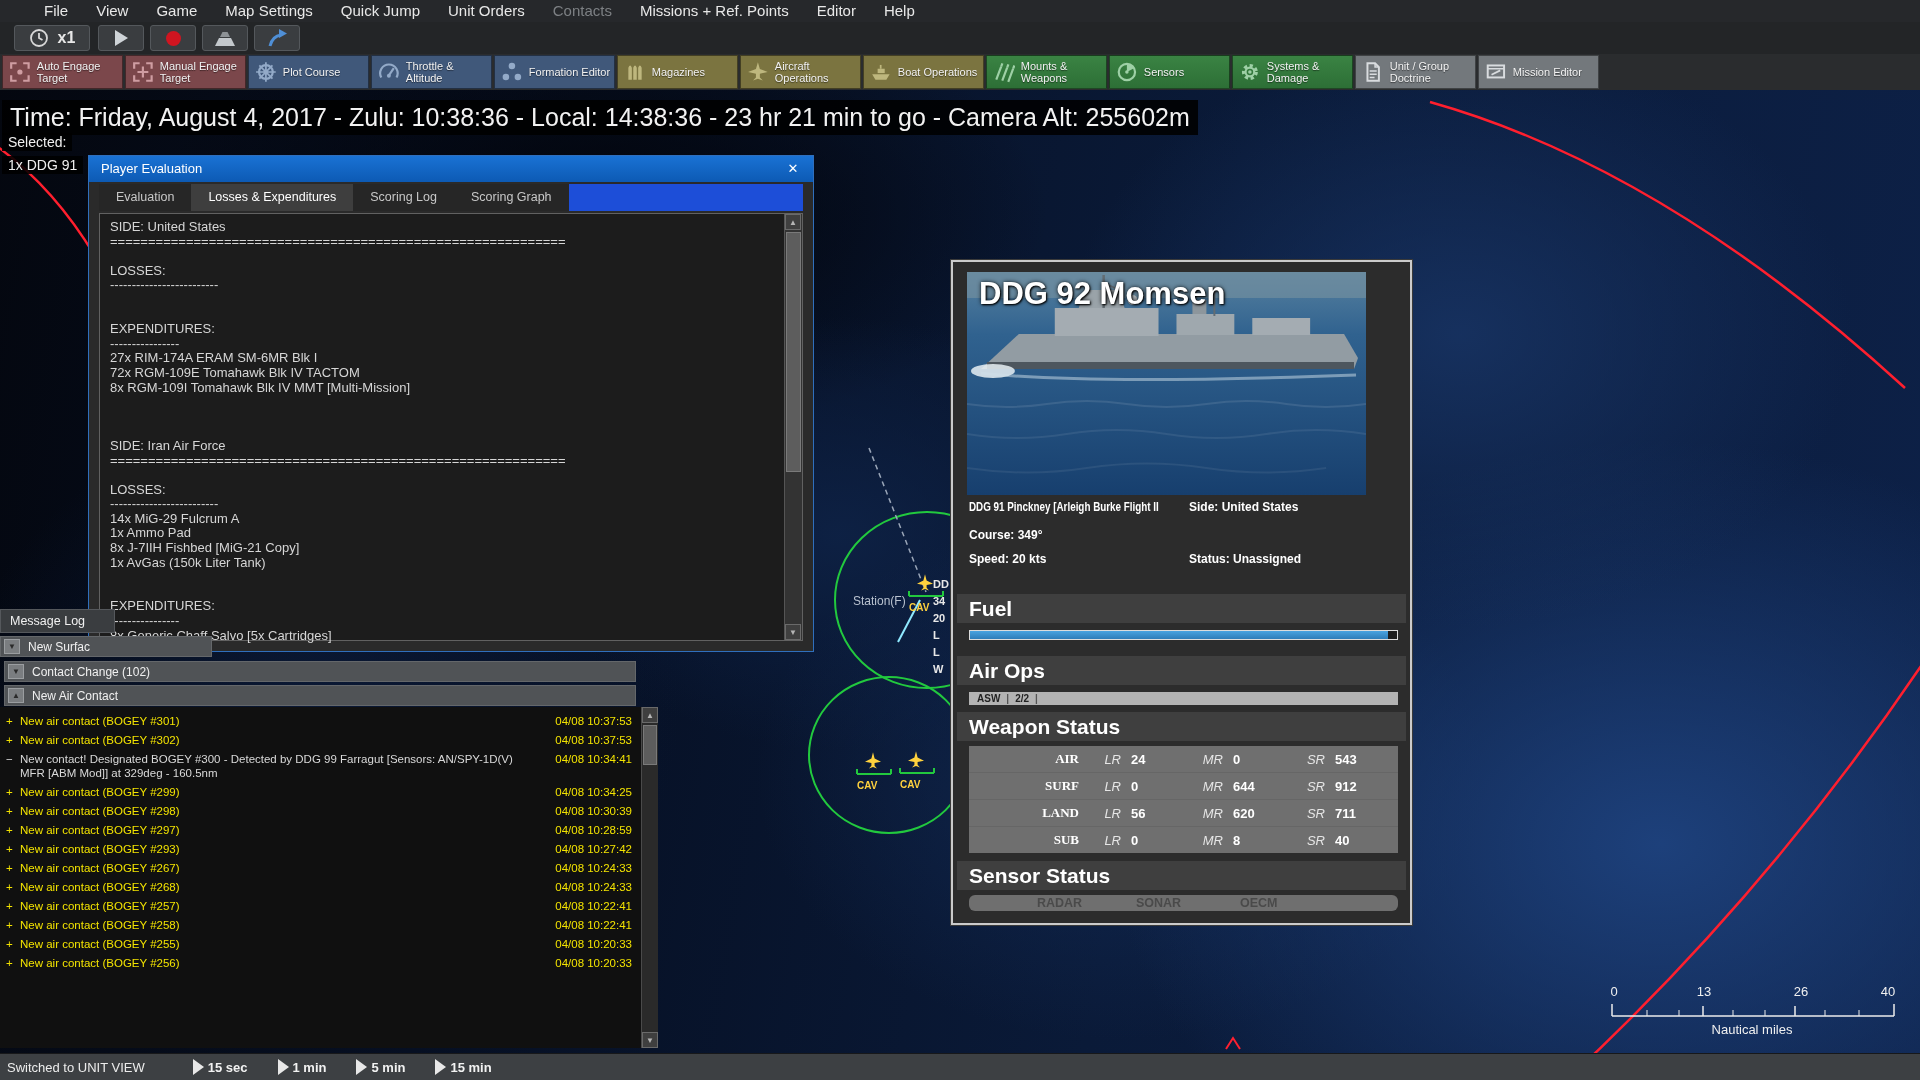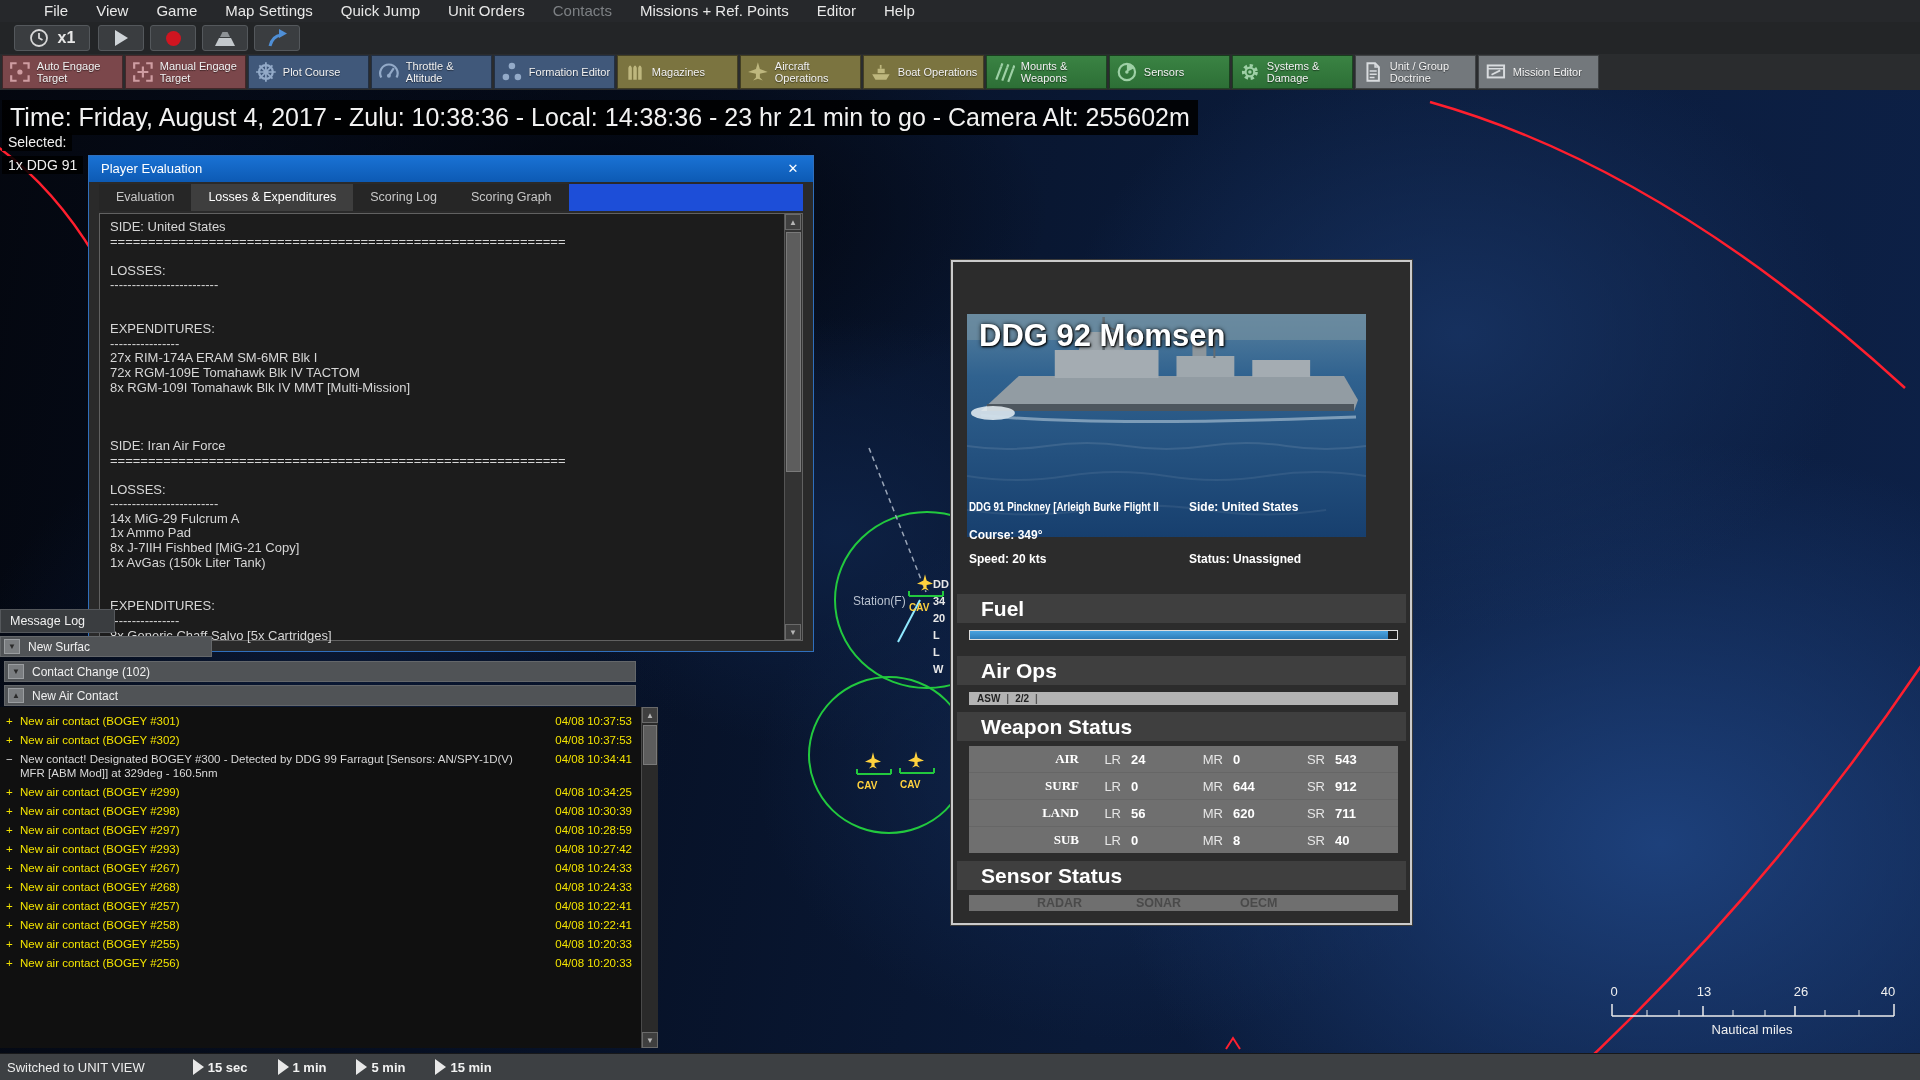--- a/index.html
+++ b/index.html
@@ -97,41 +97,41 @@
     border-left:1px solid #555;}
   .vs-arrow{position:absolute;left:0;width:16px;height:16px;background:#3f3f3f;border:1px solid #6a6a6a;
     box-sizing:border-box;color:#b5b5b5;font-size:8px;text-align:center;line-height:15px;}
   .vs-up{top:0;} .vs-down{bottom:0;}
   .vs-thumb{position:absolute;left:1px;right:1px;background:#5d5d5d;border:1px solid #7a7a7a;}
   .dlg-content .vs-thumb{top:18px;height:238px;}
 
   
   .unit-panel{position:absolute;left:951px;top:260px;width:461px;height:665px;background:#2c2c2c;
     border:2px solid #cbcbcb;box-shadow:0 0 0 1px #3a3a3a;box-sizing:border-box;z-index:30;}
-  .up-photo{position:absolute;left:14px;top:10px;width:399px;height:273px;overflow:hidden;margin-top:42px;}
+  .up-photo{position:absolute;left:14px;top:10px;width:399px;height:273px;overflow:hidden;}
   .up-title{position:absolute;left:12px;top:4px;color:#fff;font-size:31px;font-weight:bold;
     text-shadow:1px 1px 2px #000,0 0 4px rgba(0,0,0,.8);}
   .up-info{position:absolute;color:#fff;font-size:12px;font-weight:bold;white-space:nowrap;}
   .condensed{display:inline-block;transform:scaleX(.82);transform-origin:0 50%;}
   .sec-hdr{position:absolute;left:4px;right:4px;height:29px;background:#3f3f3f;color:#fff;
-    font-size:21px;font-weight:bold;line-height:29px;padding-left:24px;box-sizing:border-box;}
+    font-size:21px;font-weight:bold;line-height:29px;padding-left:12px;box-sizing:border-box;}
   .fuel-bar{position:absolute;left:16px;top:368px;width:429px;height:10px;background:#1d1d1d;
     border:1px solid #dcdcdc;box-sizing:border-box;}
   .fuel-fill{height:100%;width:98%;background:linear-gradient(var(--fuel_fill,#4aa3e0),#2e7cb8);}
   .airops-bar{position:absolute;left:16px;top:430px;width:429px;height:13px;background:#b3b3b3;
     color:#222;font-size:10px;font-weight:bold;line-height:13px;padding-left:8px;box-sizing:border-box;}
   .airops-bar .sep{margin:0 6px;color:#555;}
   .wpn-table{position:absolute;left:16px;top:484px;width:429px;background:#6f6f6f;}
   .wpn-row{display:grid;grid-template-columns:110px 42px 48px 54px 58px 44px 70px;height:26px;
     align-items:center;border-bottom:1px solid rgba(0,0,0,.08);}
   .wpn-row:last-child{border-bottom:none;}
   .wpn-cat{text-align:right;color:#fff;font-weight:bold;font-size:13px;font-family:Liberation Serif, serif;}
-  .wpn-lab{text-align:right;color:#e6e6e6;font-size:13px;}
+  .wpn-lab{text-align:right;color:#e6e6e6;font-size:13px;font-style:italic;}
   .wpn-val{padding-left:10px;color:#fff;font-weight:bold;font-size:13px;}
-  .sensor-bar{position:absolute;left:16px;top:633px;width:429px;height:16px;background:#6f6f6f;}
+  .sensor-bar{position:absolute;left:16px;top:633px;width:429px;height:16px;background:#6f6f6f;border-radius:6px;}
   .sensor-bar span{position:absolute;top:1px;color:#4a4a4a;font-size:12.5px;font-weight:bold;}
   .sensor-bar span:nth-of-type(1){left:68px;}
   .sensor-bar span:nth-of-type(2){left:167px;}
   .sensor-bar span:nth-of-type(3){left:271px;}
 
   
   .mlog-tab{position:absolute;left:0;top:609px;width:115px;height:24px;background:#3a3d40;
     border:1px solid #55585c;box-sizing:border-box;color:#f0f0f0;font-size:12.5px;line-height:22px;
     padding-left:9px;z-index:40;}
   .mlog-row{height:21px;background:#505356;border:1px solid #64676a;box-sizing:border-box;

